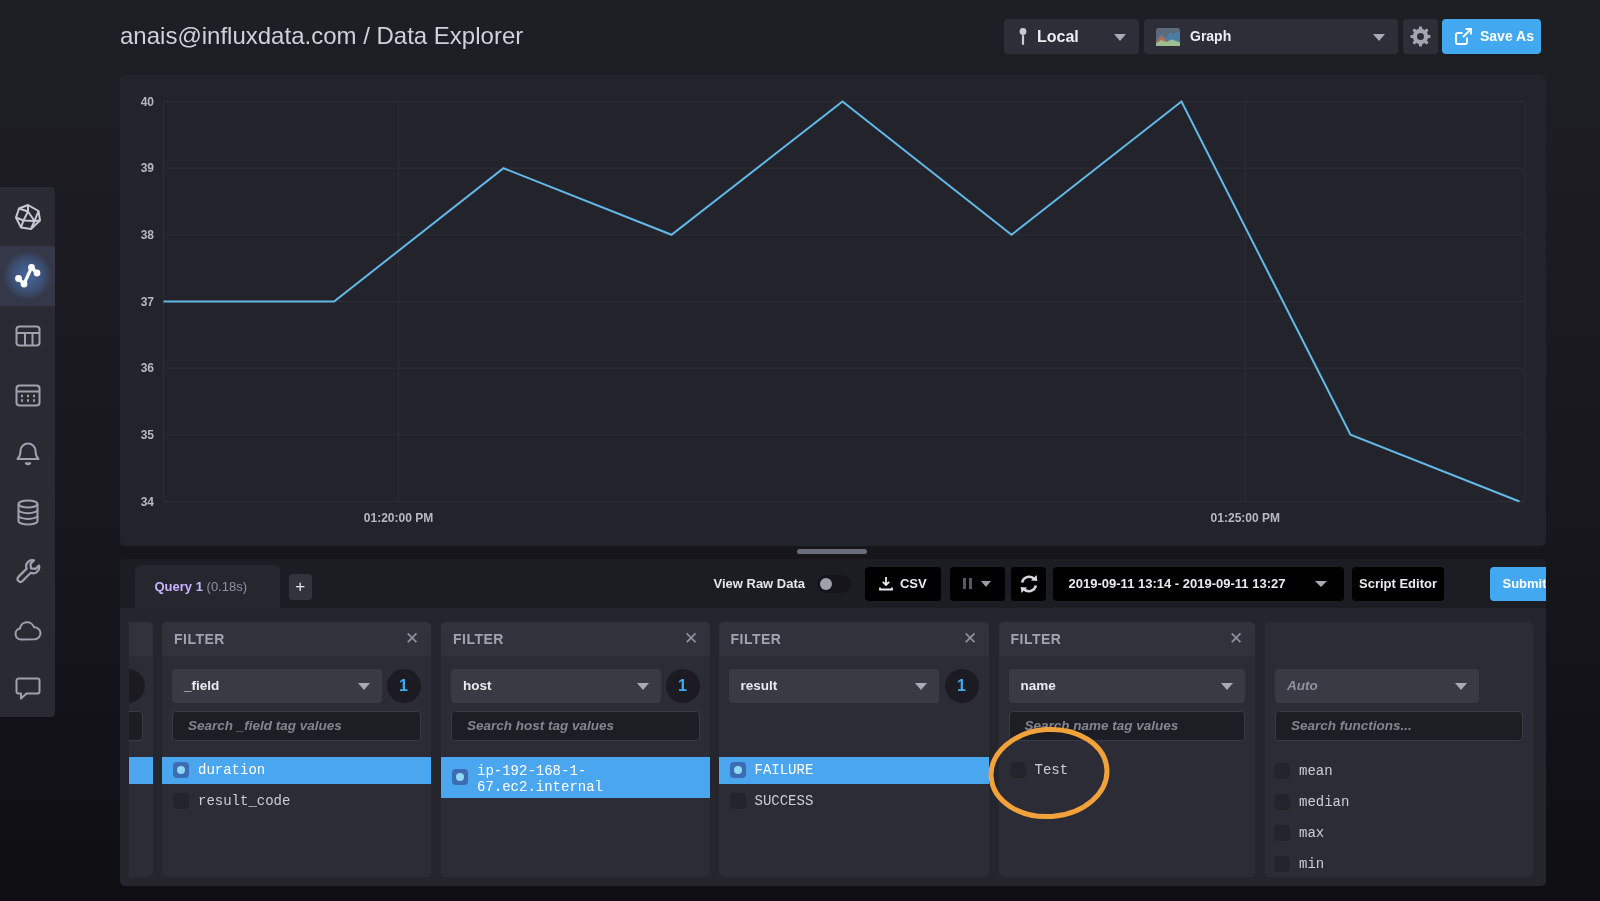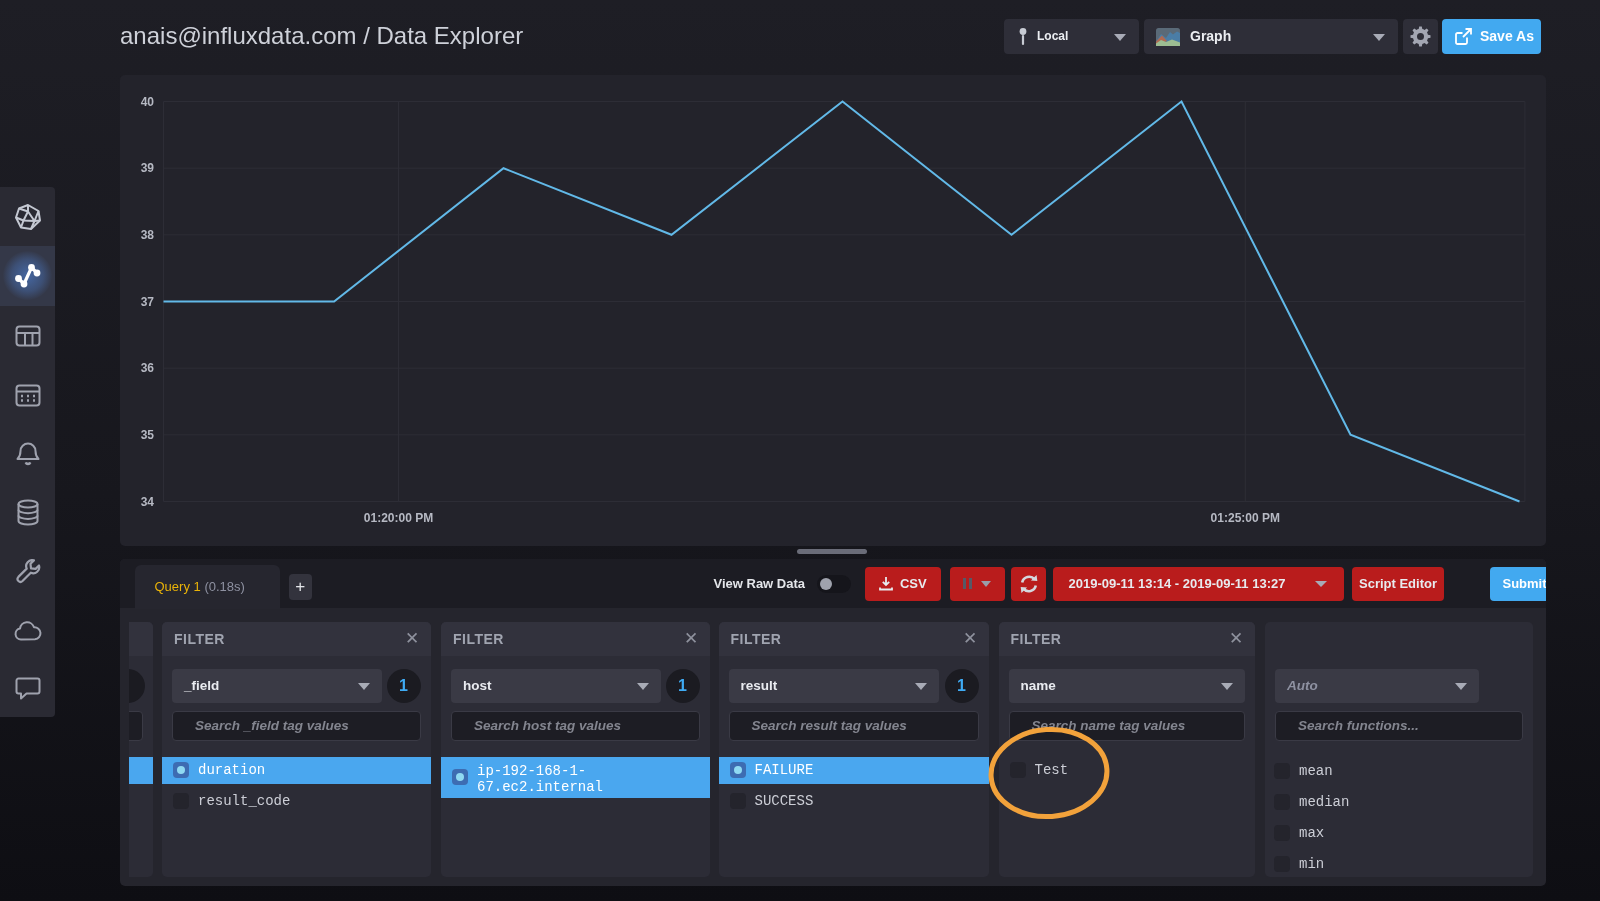--- a/index.html
+++ b/index.html
@@ -1,27 +1,27 @@
 <!DOCTYPE html>
 <html><head>
 <meta charset="utf-8">
 <style>
 *{margin:0;padding:0;box-sizing:border-box}
 html,body{width:1600px;height:901px;overflow:hidden}
 body{font-family:"Liberation Sans",sans-serif;background:linear-gradient(180deg,#1e1e25 0%,#17171d 55%,#0e0e13 100%);position:relative}
 .abs{position:absolute}
 .panel{background:#23232b;border-radius:5px}
-.btn{background:#b91c1c;border-radius:4px;color:#e8eaee;font-weight:bold;font-size:13px;display:flex;align-items:center;justify-content:center}
+.btn{background:#000000;border-radius:4px;color:#e8eaee;font-weight:bold;font-size:13px;display:flex;align-items:center;justify-content:center}
 .card{position:absolute;top:63px;height:255px;background:#2c2c36;border-radius:5px}
 .chead{position:absolute;left:0;top:0;right:0;height:34px;background:#32323d;border-radius:5px 5px 0 0;color:#a0a4b0;font-weight:bold;font-size:14px;letter-spacing:.5px;line-height:34px;padding-left:12px}
 .cx{position:absolute;right:10px;top:8px;width:17px;height:17px;color:#8e919d;font-size:17px;line-height:17px;text-align:center;font-weight:normal;letter-spacing:0}
 .dd{position:absolute;left:10px;top:47px;height:34px;background:#3a3a45;border-radius:4px;color:#e9ebf0;font-weight:bold;font-size:13.5px;line-height:34px;padding-left:12px}
 .caret{position:absolute;right:12px;top:14px;width:0;height:0;border-left:6.5px solid transparent;border-right:6.5px solid transparent;border-top:7px solid #a8abb6}
 .badge{position:absolute;right:10px;top:47px;width:34px;height:34px;border-radius:50%;background:#1b1b21;color:#3fabf4;font-weight:bold;font-size:16px;text-align:center;line-height:34px}
-.search{position:absolute;left:10px;right:10px;top:89px;height:30px;background:#1d1d24;border:1px solid #3a3a45;border-radius:4px;color:#83858f;font-style:italic;font-weight:bold;font-size:13.5px;line-height:28px;padding-left:22px}
+.search{position:absolute;left:10px;right:10px;top:89px;height:30px;background:#1d1d24;border:1px solid #3a3a45;border-radius:4px;color:#83858f;font-style:italic;font-weight:bold;font-size:13.5px;line-height:28px;padding-left:15px}
 .row{position:absolute;left:0;right:0;height:28px}
 .rowsel{background:#4aa7ef}
 .cb{position:absolute;left:11px;top:50%;margin-top:-8px;width:16px;height:16px;border-radius:4px;background:#24242c}
 .cbsel{background:#3d6cb2}
 .cbsel::after{content:"";position:absolute;left:4px;top:4px;width:8px;height:8px;border-radius:50%;background:#8fd9f2}
 .lbl{position:absolute;left:36px;top:50%;margin-top:-8px;font-family:"Liberation Mono",monospace;font-size:14px;line-height:16px;color:#ccced6;white-space:pre}
 .lblw{color:#ffffff}
 svg{display:block}
 </style>
 </head>
@@ -101,21 +101,21 @@
 </div>
 </div>
 
 <div class="abs" id="toolbar" style="left:0;top:0;width:1600px;height:60px;">
 
 <div class="abs" style="left:1004px;top:19px;width:135px;height:35px;background:#2e2e38;border-radius:4px;">
   <svg class="abs" style="left:13px;top:8px" width="12" height="19" viewBox="0 0 12 19">
     <circle cx="6" cy="4.5" r="3.4" fill="#c8ccd4"></circle>
         <rect x="4.9" y="8" width="2.2" height="10" rx="1.1" fill="#c8ccd4"></rect>
   </svg>
-  <div class="abs" style="left:33px;top:0;line-height:35px;font-size:12px;font-weight:bold;color:#eceef2;">Local</div>
+  <div class="abs" style="left:33px;top:0;line-height:35px;font-size:16px;font-weight:bold;color:#eceef2;">Local</div>
   <div class="caret" style="top:15px;right:13px;"></div>
 </div>
 
 <div class="abs" style="left:1144px;top:19px;width:254px;height:35px;background:#2e2e38;border-radius:4px;">
   <svg class="abs" style="left:12px;top:9px" width="24" height="18" viewBox="0 0 24 18">
     <rect x="0" y="0" width="24" height="18" rx="2.5" fill="#5a6a78"></rect>
     <path d="M0 14 L5 6 L10 10 L14 4 L17 6.5 L21 3.5 L24 5 L24 18 L0 18 Z" fill="#4a7da6"></path>
     <path d="M0 13.5 L6 7.5 L11 13 L0 18 Z" fill="#b06a52"></path>
     <path d="M0 18 L0 15.5 L5 12 L10 14 L16 11.5 L24 14.5 L24 18 Z" fill="#9dbd92"></path>
     <rect x="0" y="0" width="24" height="18" rx="2.5" fill="none"></rect>
@@ -170,21 +170,21 @@
   </g>
 </svg>
 </div>
 
 <div class="abs" style="left:796.5px;top:548.5px;width:70px;height:5px;border-radius:2.5px;background:#6a6c78;"></div>
 
 <div class="abs" style="left:119.5px;top:558.5px;width:1426px;height:327px;background:#25252d;border-radius:5px;overflow:hidden;" id="bottompanel">
 
 <div class="abs" style="left:0;top:0;width:1426px;height:49.5px;background:#1c1c23;"></div>
 <div class="abs" style="left:15px;top:6px;width:145px;height:44px;background:#26262f;border-radius:6px 6px 0 0;">
-  <div class="abs" style="left:20px;top:0;line-height:44px;font-size:13px;"><span style="font-weight:normal;color:#eab308;">Query 1</span> <span style="color:#8e91a1;">(0.18s)</span></div>
+  <div class="abs" style="left:20px;top:0;line-height:44px;font-size:13px;"><span style="font-weight:bold;color:#c4b5fd;">Query 1</span> <span style="color:#8e91a1;">(0.18s)</span></div>
 </div>
 <div class="abs btn" style="left:169px;top:15px;width:23.5px;height:26px;background:#33333d;font-size:17px;font-weight:normal;color:#e4e6ea;">+</div>
 
 <div class="abs" style="left:594px;top:8px;height:34px;line-height:34px;font-size:13px;font-weight:bold;color:#e4e6ea;">View Raw Data</div>
 <div class="abs" style="left:697.5px;top:16px;width:34px;height:18px;border-radius:9px;background:#15151b;">
   <div class="abs" style="left:3px;top:3px;width:12px;height:12px;border-radius:50%;background:#9fa2ad;"></div>
 </div>
 <div class="abs btn" style="left:745px;top:8px;width:76.5px;height:34px;">
   <svg style="margin-right:7px" width="14" height="15" viewBox="0 0 14 15" fill="none" stroke="#e8eaee" stroke-width="1.8">
     <path d="M7 1 V8.5 M3.8 5.8 L7 9 L10.2 5.8"></path>
@@ -244,21 +244,20 @@
     <div class="cb cbsel"></div>
     <div class="lbl lblw" style="top:6px;margin-top:0;line-height:16.5px;">ip-192-168-1-
 67.ec2.internal</div>
   </div>
 </div>
 
 <div class="card" style="left:599px;width:270px;">
   <div class="chead">FILTER<div class="cx">✕</div></div>
   <div class="dd" style="width:210px;">result<div class="caret"></div></div>
   <div class="badge">1</div>
-  <div class="search">Search result tag values</div>
   <div class="row rowsel" style="top:135px;height:27.7px;">
     <div class="cb cbsel"></div>
         <div class="lbl lblw">FAILURE</div>
   </div>
   <div class="row" style="top:165.5px;height:28.5px;text-align:center;">
     <div class="cb"></div>
         <div class="lbl">SUCCESS</div>
   </div>
 </div>
 

